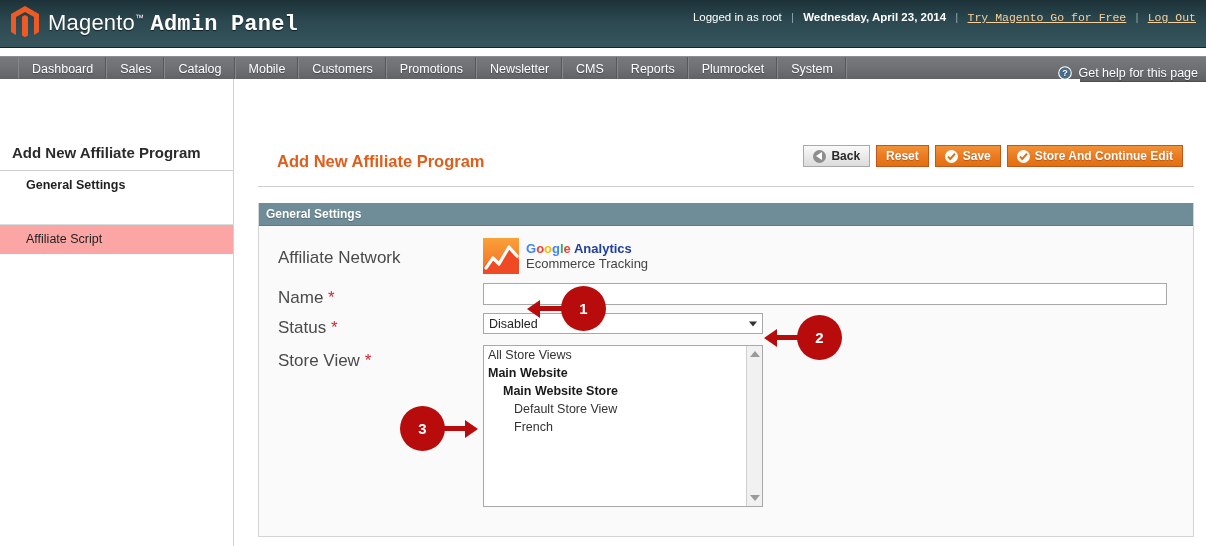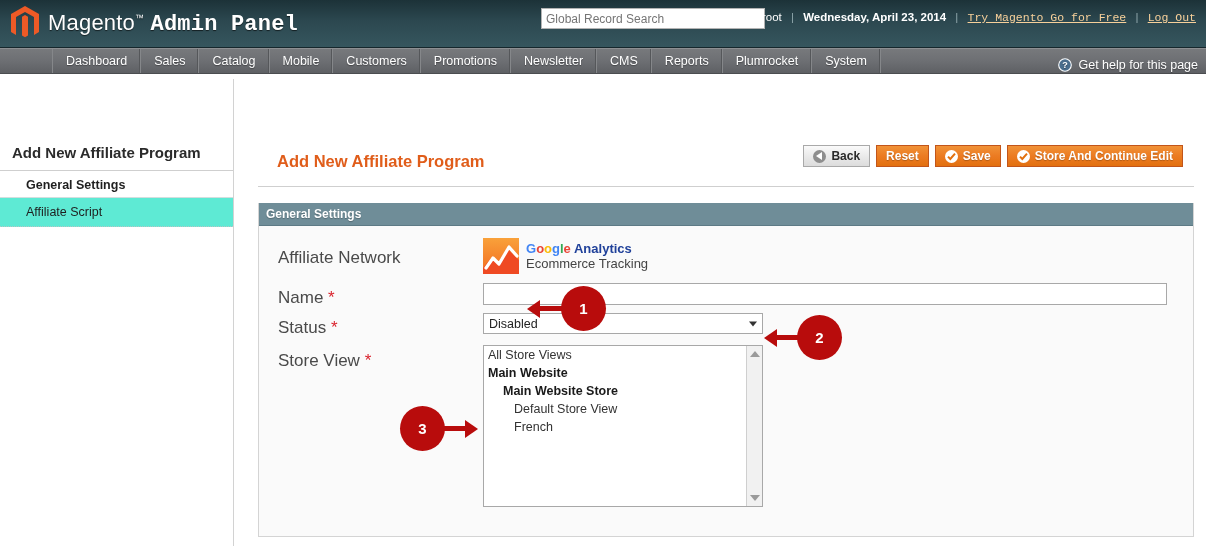--- a/index.html
+++ b/index.html
@@ -39,25 +39,25 @@
   #header-right {
     position: absolute; right: 10px; top: 11px;
     font-size: 11.5px; color: #ffffff; white-space: nowrap;
   }
   #header-right .sep { color: #8fa6ac; margin: 0 6px; }
   #header-right b { font-weight: bold; }
   #header-right a { color: #f7d09a; text-decoration: underline; font-family: Liberation Mono, monospace; }
 
   
   #nav {
-    position: absolute; left: 0; top: 48px; width: 1206px; height: 26px;
+    position: absolute; left: 0; top: 56px; width: 1206px; height: 26px;
     background: linear-gradient(to bottom, #77797c 0%, #6d6f73 50%, #5e6064 100%);
     border-top: 1px solid #8d8f92;
     border-bottom: 1px solid #4b4d50;
-    display: flex; align-items: stretch; padding-left: 34px;
+    display: flex; align-items: stretch;
   }
   .nav-item {
     display: flex; align-items: center; padding: 0 13px;
     color: #fff; font-size: 12.5px; white-space: nowrap;
     border-right: 1px solid #85878a;
     box-shadow: -1px 0 0 #55575a inset;
     text-shadow: 0 1px 1px rgba(0,0,0,.35);
     cursor: pointer;
   }
   .nav-item:first-child { margin-left: 18px; border-left: 1px solid #85878a; }
@@ -82,22 +82,23 @@
   #sidebar-title {
     padding: 0 0 9px 12px; font-size: 15px; font-weight: bold; color: #2b2b2b;
     border-bottom: 1px solid #cfcfcf;
   }
   .side-item {
     font-size: 12.5px; color: #1f1f1f; padding: 7px 0 7px 26px;
     border-bottom: 1px dotted #c9c9c9; cursor: pointer;
   }
   .side-item.head { font-weight: bold; border-bottom: none; padding-bottom: 5px; }
   .side-item.active {
-    background: #5eead4; border-top: 1px solid #d3dede; border-bottom: 1px dotted #b9c6c6;
+    background: #fca5a5; border-top: 1px solid #d3dede; border-bottom: 1px dotted #b9c6c6;
     font-weight: normal;
+    margin-top: 27px;
   }
   #sidebar-divider {
     position: absolute; left: 233px; top: 0px; width: 1px; height: 467px;
     background: #d2d2d2;
   }
 
   
   #content { position: absolute; left: 258px; top: 0px; width: 936px; }
 
   #content-head {
@@ -224,21 +225,20 @@
       <polygon points="15,0 29,8 29,26 24,29 24,11 15,6 6,11 6,29 1,26 1,8" fill="#ee5a26"></polygon>
       <polygon points="15,9 18,10.8 18,29.5 15,31.2 12,29.5 12,10.8" fill="#ee5a26"></polygon>
       <polygon points="10,13.5 10,31 12.5,32.6 12.5,14.9" fill="#f1713f" opacity="0"></polygon>
     </svg>
     <div id="logo-text">
       <span class="m-word">Magento</span><span class="tm">™</span>
       <span class="ap">Admin Panel</span>
     </div>
   </div>
 
-  <input id="search-input" type="text" placeholder="Global Record Search" style="">
 
   <div id="header-right">
     <span>Logged in as root</span>
     <span class="sep">|</span>
     <b>Wednesday, April 23, 2014</b>
     <span class="sep">|</span>
     <a href="#">Try Magento Go for Free</a>
     <span class="sep">|</span>
     <a href="#">Log Out</a>
   </div>

